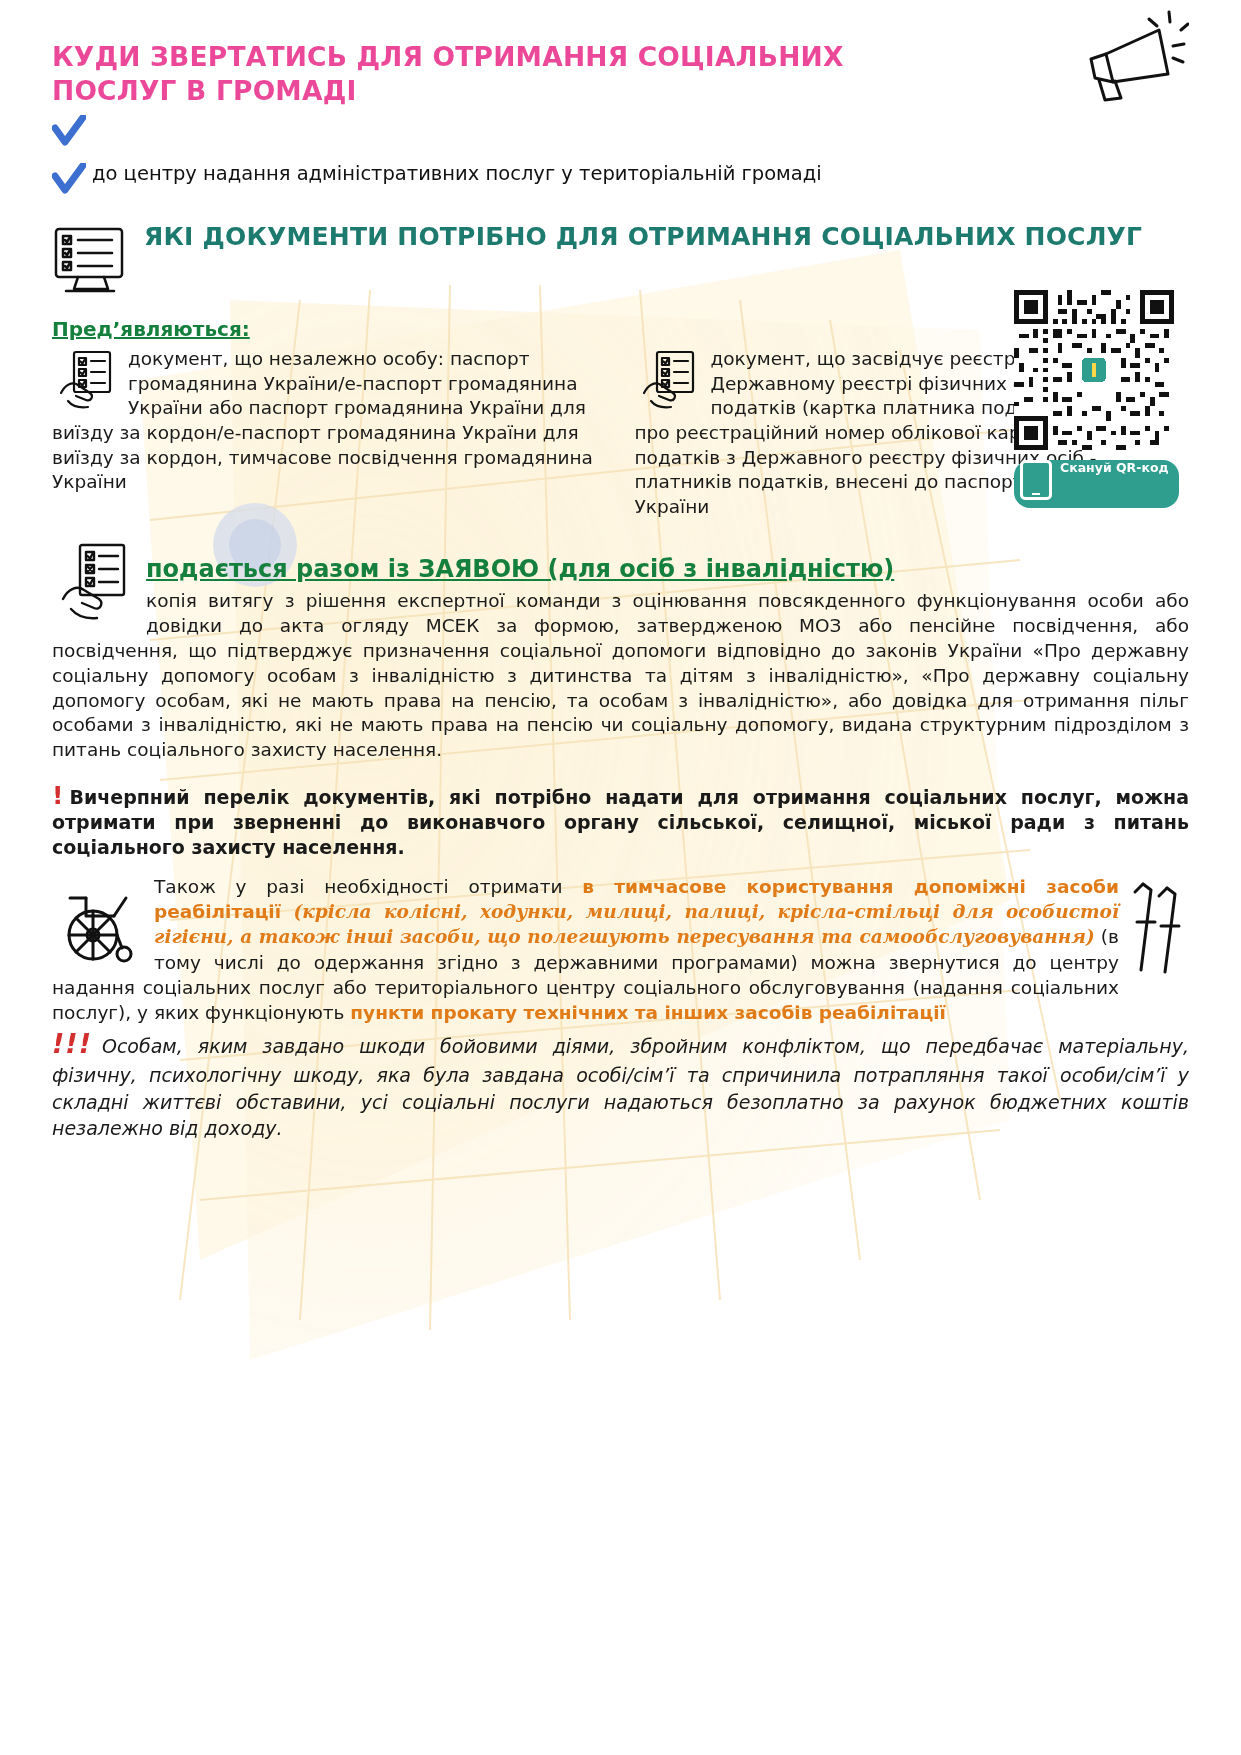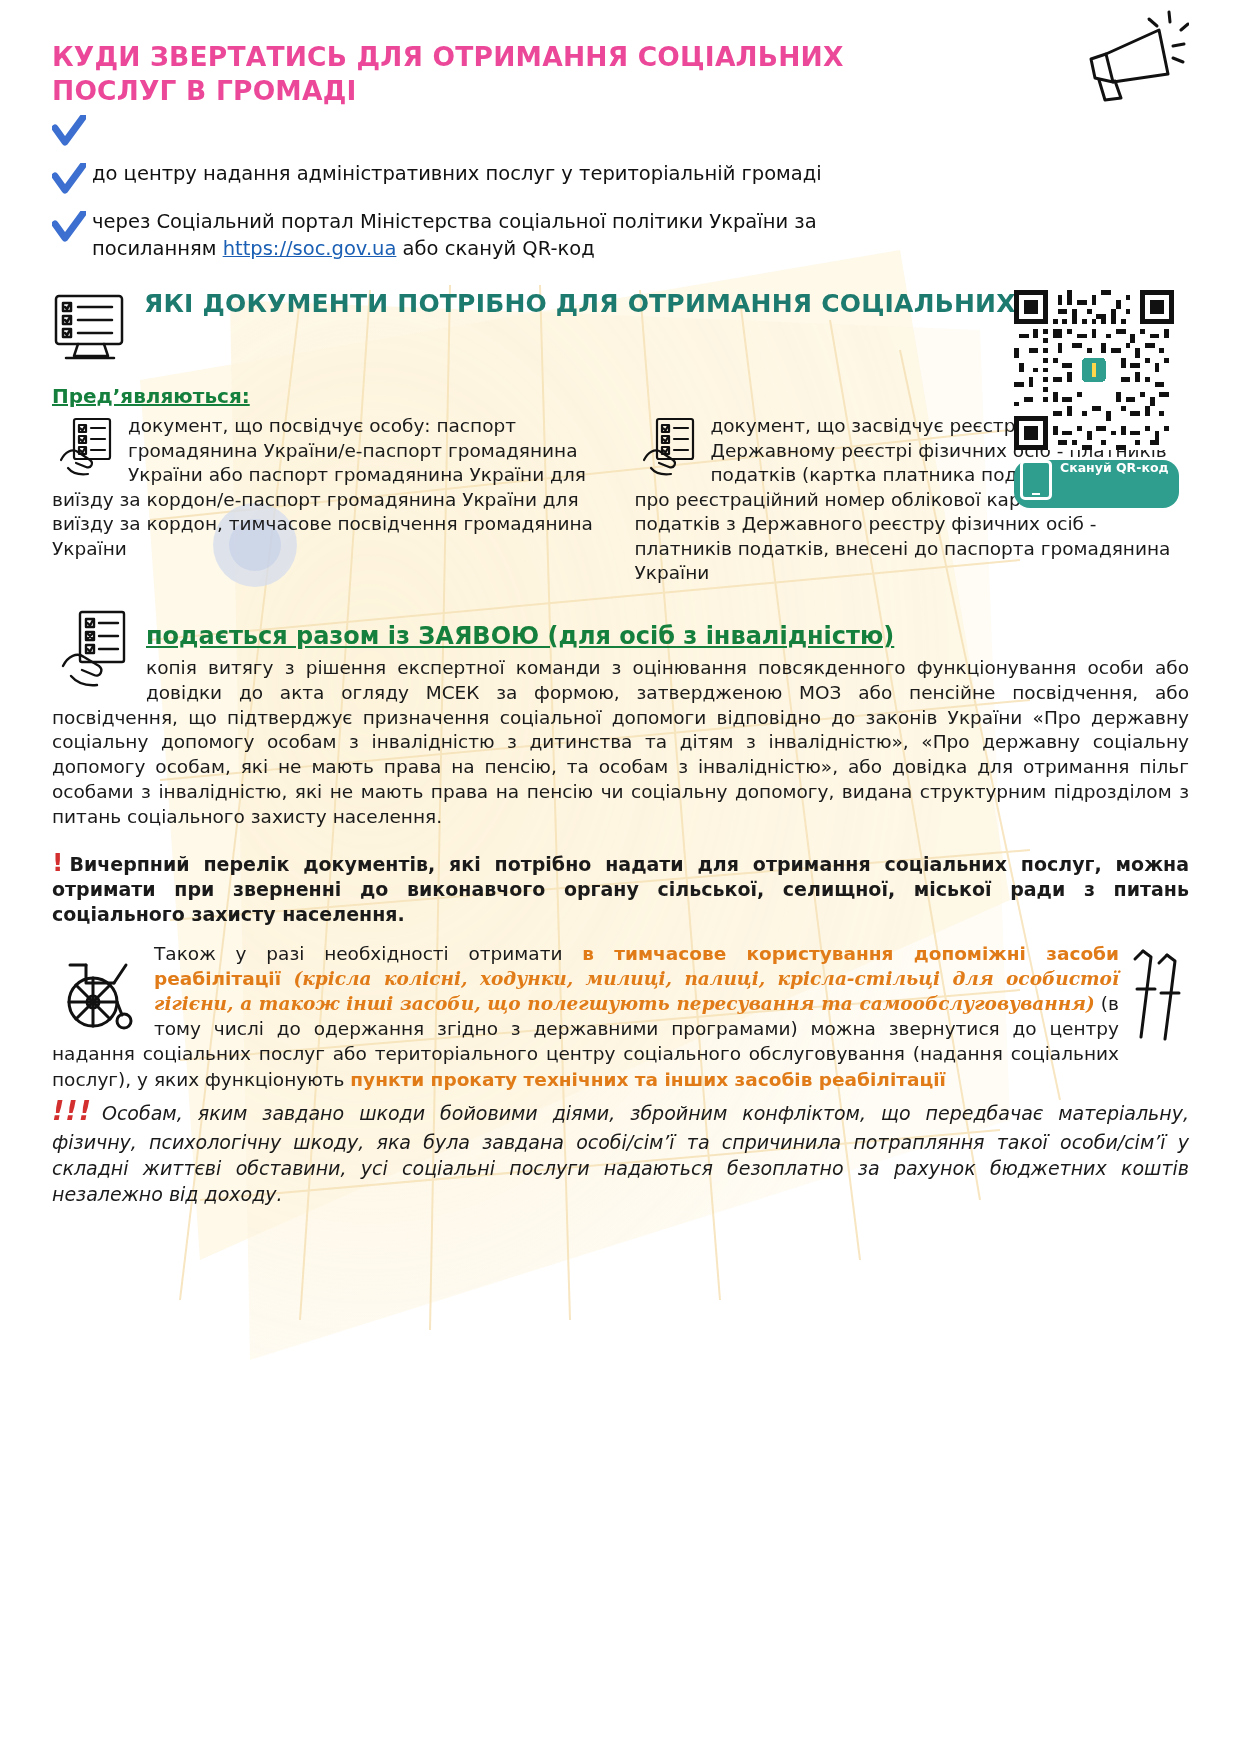--- a/index.html
+++ b/index.html
@@ -335,26 +335,20 @@
     </li>
 
 
     <li class="check-item narrow2" style="margin-top:8px;">
       <svg class="check-mark" viewBox="0 0 34 32">
         <path d="M3 13 L13 27 L32 1" stroke="#3d6fd0" stroke-width="7" fill="none" stroke-linecap="round" stroke-linejoin="round"></path>
       </svg>
       <div class="check-text">до центру надання адміністративних послуг у територіальній громаді</div>
     </li>
 
-    <li class="check-item narrow2" style="margin-top:12px;">
-      <svg class="check-mark" viewBox="0 0 34 32">
-        <path d="M3 13 L13 27 L32 1" stroke="#3d6fd0" stroke-width="7" fill="none" stroke-linecap="round" stroke-linejoin="round"></path>
-      </svg>
-      <div class="check-text"><span>через Соціальний портал Міністерства соціальної політики України за посиланням </span><a class="link" href="#">https://soc.gov.ua</a><span> або скануй QR-код</span></div>
-    </li>
   </ul>
 
   
   <div class="qr-block">
     <svg class="qr-code" viewBox="0 0 33 33" shape-rendering="crispEdges">
       <rect width="33" height="33" fill="#ffffff"></rect>
       <g fill="#111111">
 
         <rect x="0" y="0" width="7" height="1"></rect>
           <rect x="0" y="6" width="7" height="1"></rect>
@@ -531,21 +525,21 @@
           <path d="M22.5 23.5 L24.5 25.5 L27 21"></path>
           <rect x="21" y="31" width="7" height="7"></rect>
           <path d="M22.5 34.5 L24.5 36.5 L27 32"></path>
           <path d="M33 12 L47 12"></path>
             <path d="M33 23 L47 23"></path>
             <path d="M33 34 L47 34"></path>
           <path d="M3 44 C7 36 14 32 20 36 L32 44 C36 47 33 53 28 51 L18 47"></path>
           <path d="M10 52 C14 57 22 59 30 58"></path>
         </g>
       </svg>
-      <div class="col-body">документ, що посвідчує особу: паспорт громадянина України/е-паспорт громадянина України або паспорт громадянина України для виїзду за кордон/е-паспорт громадянина України для виїзду за кордон, тимчасове посвідчення громадянина України</div>
+      <div class="col-body">документ, що незалежно особу: паспорт громадянина України/е-паспорт громадянина України або паспорт громадянина України для виїзду за кордон/е-паспорт громадянина України для виїзду за кордон, тимчасове посвідчення громадянина України</div>
     </div>
     <div class="col">
       <svg class="doc-icon-float" viewBox="0 0 62 62">
         <g stroke="#111" stroke-width="2.2" fill="none" stroke-linecap="round" stroke-linejoin="round">
           <rect x="16" y="3" width="36" height="40" rx="2"></rect>
           <rect x="21" y="9" width="7" height="7"></rect>
           <path d="M22.5 12.5 L24.5 14.5 L27 10"></path>
           <rect x="21" y="20" width="7" height="7"></rect>
           <path d="M22.5 23.5 L24.5 25.5 L27 21"></path>
           <rect x="21" y="31" width="7" height="7"></rect>

